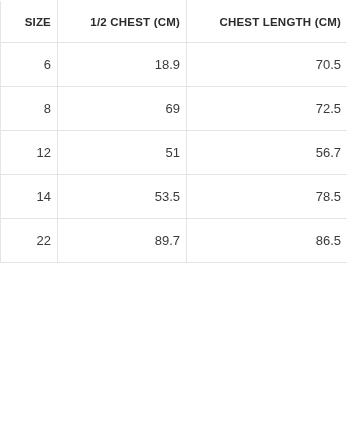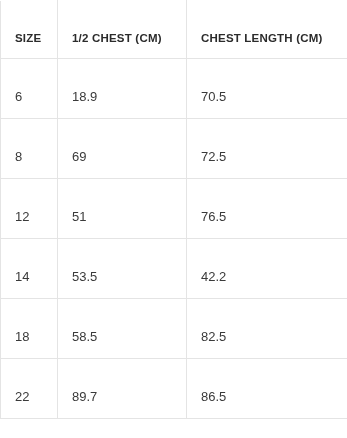--- a/index.html
+++ b/index.html
@@ -20,23 +20,23 @@
     background: #ffffff;
   }
   .size-table col.c-size   { width: 57px; }
   .size-table col.c-chest  { width: 129px; }
   .size-table col.c-back   { width: 161px; }
 
   .size-table th,
   .size-table td {
     border: 1px solid #e4e4e4;
     border-top-color: #ececec;
-    padding: 16px 6px 0 14px;
+    padding: 0 6px 0 14px;
     height: 43px;
-    text-align: left;
+    text-align: right;
     vertical-align: middle;
     white-space: nowrap;
     overflow: hidden;
   }
   .size-table thead th {
     border-top: 1px solid #ffffff;
     font-size: 11.5px;
     font-weight: bold;
     color: #2b2b2b;
     letter-spacing: 0.2px;
@@ -71,31 +71,26 @@
       <td>70.5</td>
     </tr>
     <tr>
       <td>8</td>
       <td>69</td>
       <td>72.5</td>
     </tr>
     <tr>
       <td>12</td>
       <td>51</td>
-      <td>76.5</td>
+      <td>56.7</td>
     </tr>
     <tr>
       <td>14</td>
       <td>53.5</td>
-      <td>42.2</td>
-    </tr>
-    <tr>
-      <td>18</td>
-      <td>58.5</td>
-      <td>82.5</td>
+      <td>78.5</td>
     </tr>
     <tr>
       <td>22</td>
       <td>89.7</td>
       <td>86.5</td>
     </tr>
   </tbody>
 </table>
 
 </body></html>

